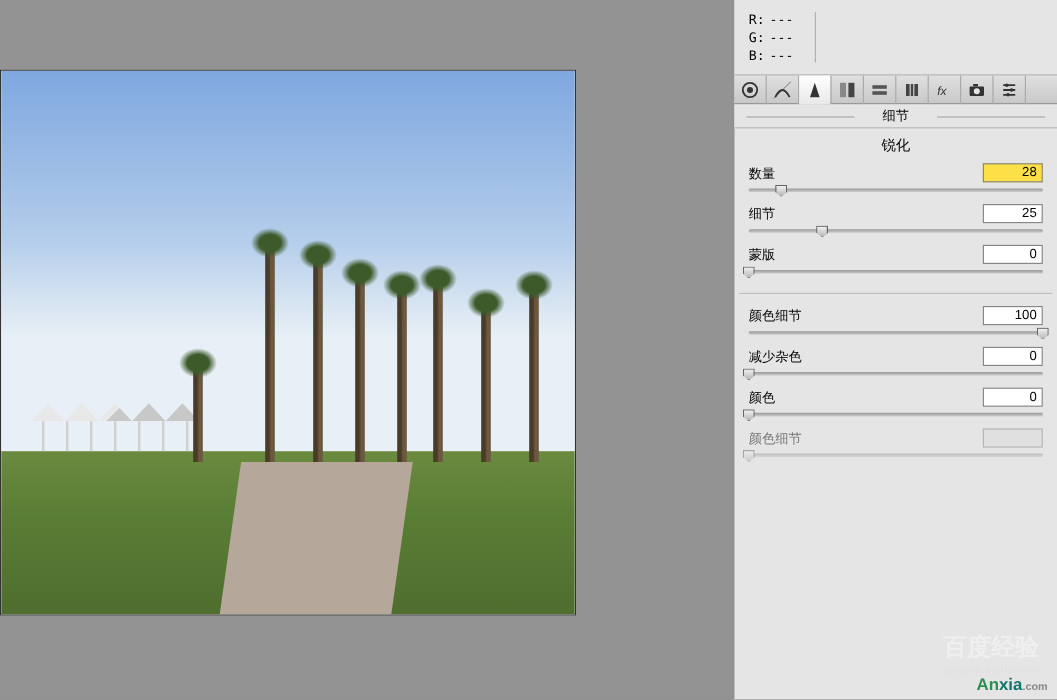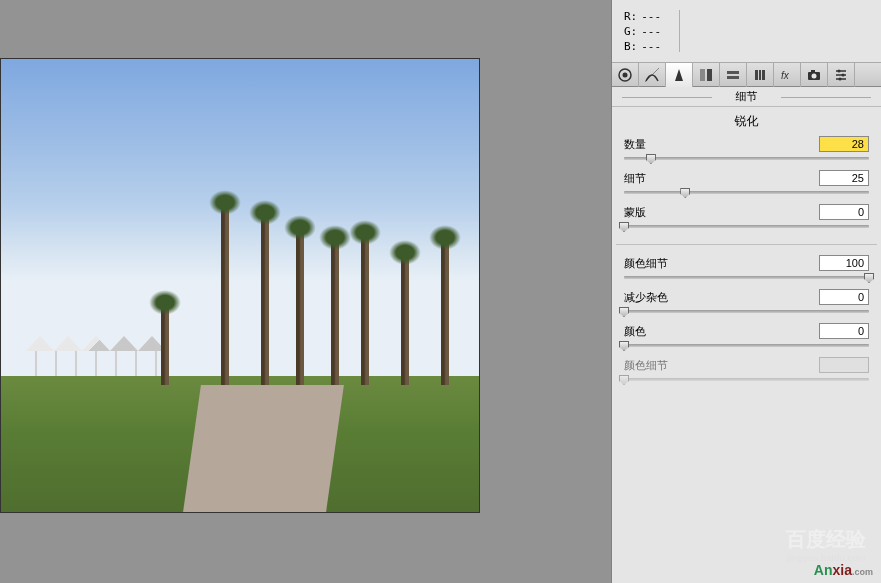--- a/index.html
+++ b/index.html
@@ -49,21 +49,21 @@
     .slider-thumb { position: absolute; top: 0; width: 10px; height: 10px; background: linear-gradient(180deg, #f0f0f0, #b8b8b8); border: 1px solid #666; transform: translateX(-5px); clip-path: polygon(0 0, 100% 0, 100% 60%, 50% 100%, 0 60%); cursor: pointer; }
     
     .group-spacer { height: 1px; background: #c0c0c0; margin: 8px 4px; }
     
     .slider-row.disabled { opacity: 0.5; }
     .slider-row.disabled .slider-input { background: #ddd; }
     
     .watermark { position: absolute; right: 15px; bottom: 20px; opacity: 0.4; font-size: 20px; color: #fff; font-weight: bold; text-align: right; }
     .watermark-sub { font-size: 9px; color: #ddd; }
     .logo-anxia { position: absolute; right: 8px; bottom: 5px; font-size: 14px; font-weight: bold; }
-    .logo-anxia .an { color: #2a9050; } .logo-anxia .xia { color: #7f1d1d; } .logo-anxia .com { color: #888; font-size: 9px; margin-top: 16px; }
+    .logo-anxia .an { color: #2a9050; } .logo-anxia .xia { color: #0f766e; } .logo-anxia .com { color: #888; font-size: 9px; margin-top: 16px; }
   </style>
 </head>
 <body>
 
 <div class="main-area">
   <div class="canvas-frame">
     <div class="canvas-image">
       <div class="sky"></div>
       <div class="grass"></div>
       <div class="path"></div>

